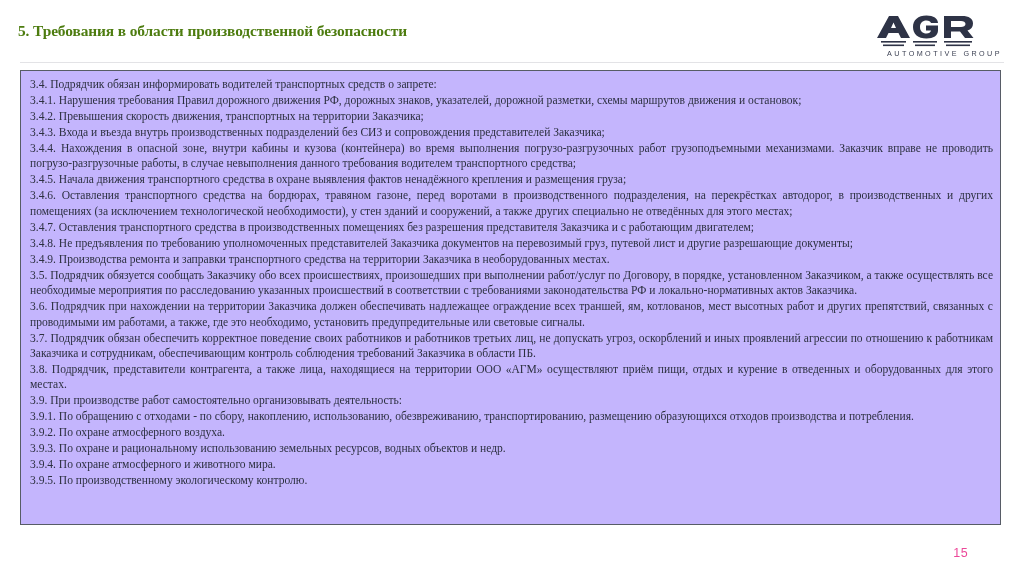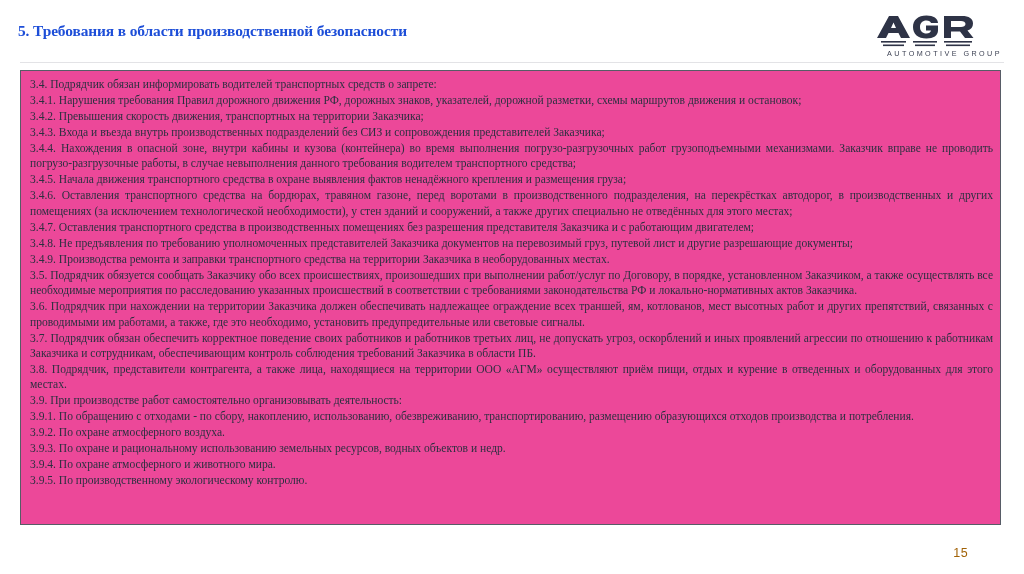--- a/index.html
+++ b/index.html
@@ -23,21 +23,21 @@
     height: 62px;
     width: 1024px;
   }
   .slide-title {
     position: absolute;
     left: 18px;
     top: 22px;
     font-size: 15.4px;
     font-weight: bold;
     font-family: "Liberation Serif", serif;
-    color: #1d4ed8;
+    color: #4d7c0f;
     letter-spacing: -0.1px;
     white-space: nowrap;
   }
 
   
   .logo-block {
     position: absolute;
     right: 22px;
     top: 14px;
     width: 128px;
@@ -72,21 +72,21 @@
   }
 
   
   .content-box {
     position: absolute;
     left: 20px;
     top: 70px;
     width: 981px;
     height: 455px;
     border: 1px solid #575c66;
-    background: #ec4899;
+    background: #c4b5fd;
     padding: 6px 7px 4px 9px;
     overflow: hidden;
   }
   .doc-body {
     font-family: "Liberation Serif", serif;
     font-size: 11.55px;
     line-height: 1.335;
     color: #2c3040;
     text-align: justify;
     text-justify: inter-word;
@@ -100,21 +100,21 @@
   }
   .doc-body p:last-child { margin-bottom: 12px; }
 
   
   .page-number {
     position: absolute;
     right: 56px;
     bottom: 14px;
     font-family: "Liberation Sans", sans-serif;
     font-size: 12.5px;
-    color: #a16207;
+    color: #ec4899;
     letter-spacing: 0.4px;
   }
 </style>
 </head>
 <body>
 
 <div class="slide-header">
   <div class="slide-title">5. Требования в области производственной безопасности</div>
 
   <div class="logo-block">

